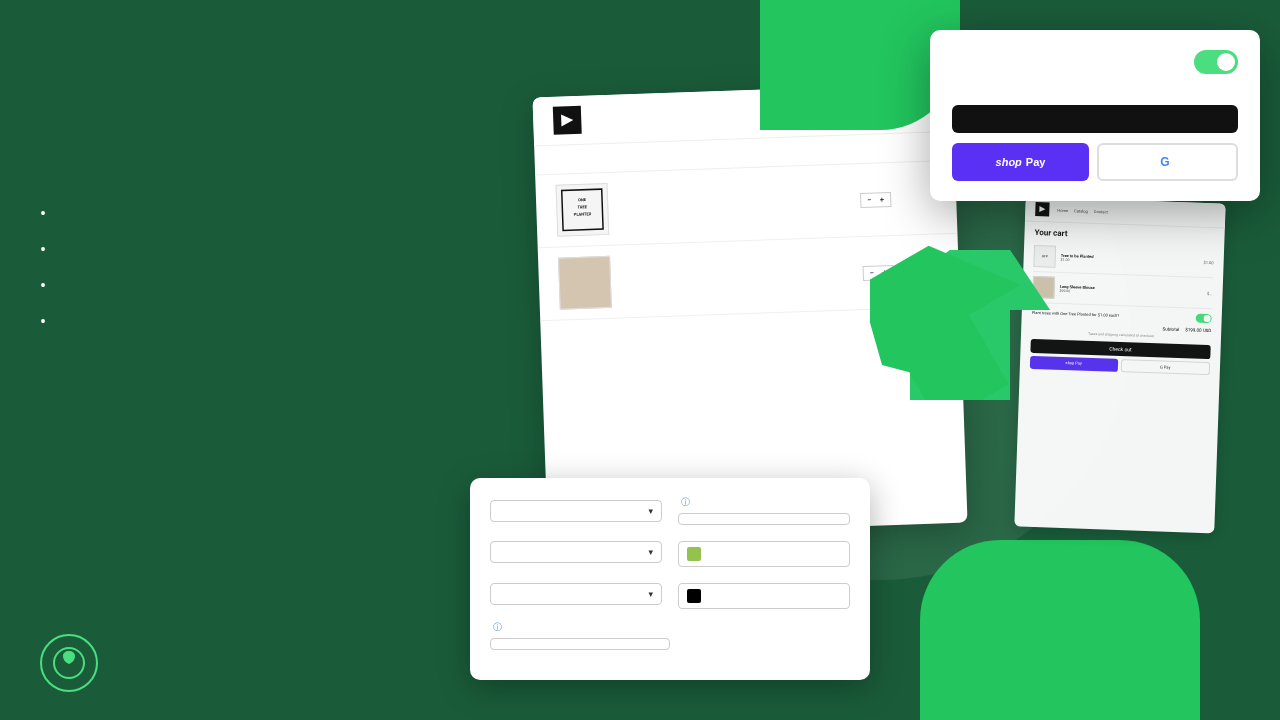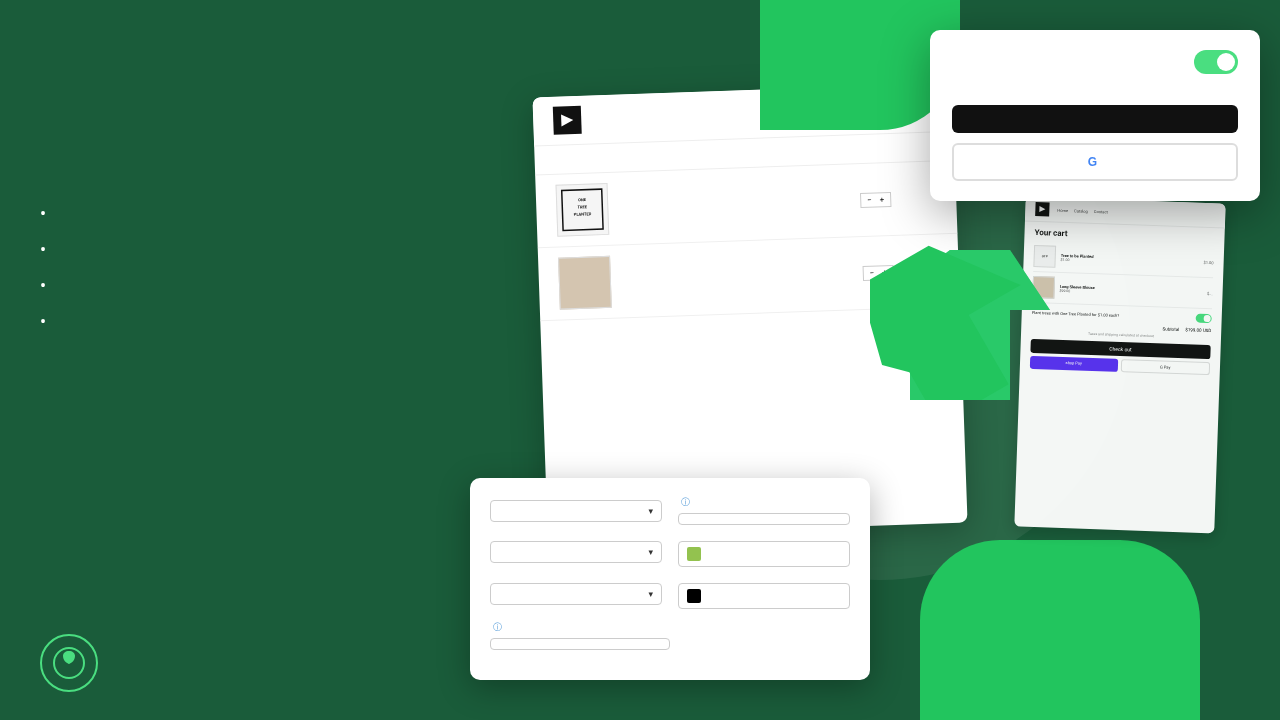--- a/index.html
+++ b/index.html
@@ -526,20 +526,24 @@
     <span style="font-size:11px;line-height:1.3;flex:1;margin-right:8px;"></span>
     <div class="toggle-switch"></div>
   </div>
   <div class="subtotal-row">
     <span></span>
     <span class="subtotal-amount"></span>
   </div>
   <div class="tax-note"></div>
   <button class="checkout-btn"></button>
   <div class="payment-btns">
+    <button class="shop-pay-btn">
+      <span style="font-style:italic;font-size:11px;">shop</span>
+      <span style="font-size:11px;font-weight:800;">Pay</span>
+    </button>
     <button class="gpay-btn">
       <span style="color:#4285F4;font-weight:700;">G</span>
       <span style="font-size:11px;margin-left:1px;"></span>
     </button>
   </div>
 </div>
 
 <div class="mini-cart-bg">
   <div class="mini-nav">
     <div class="mini-logo">

